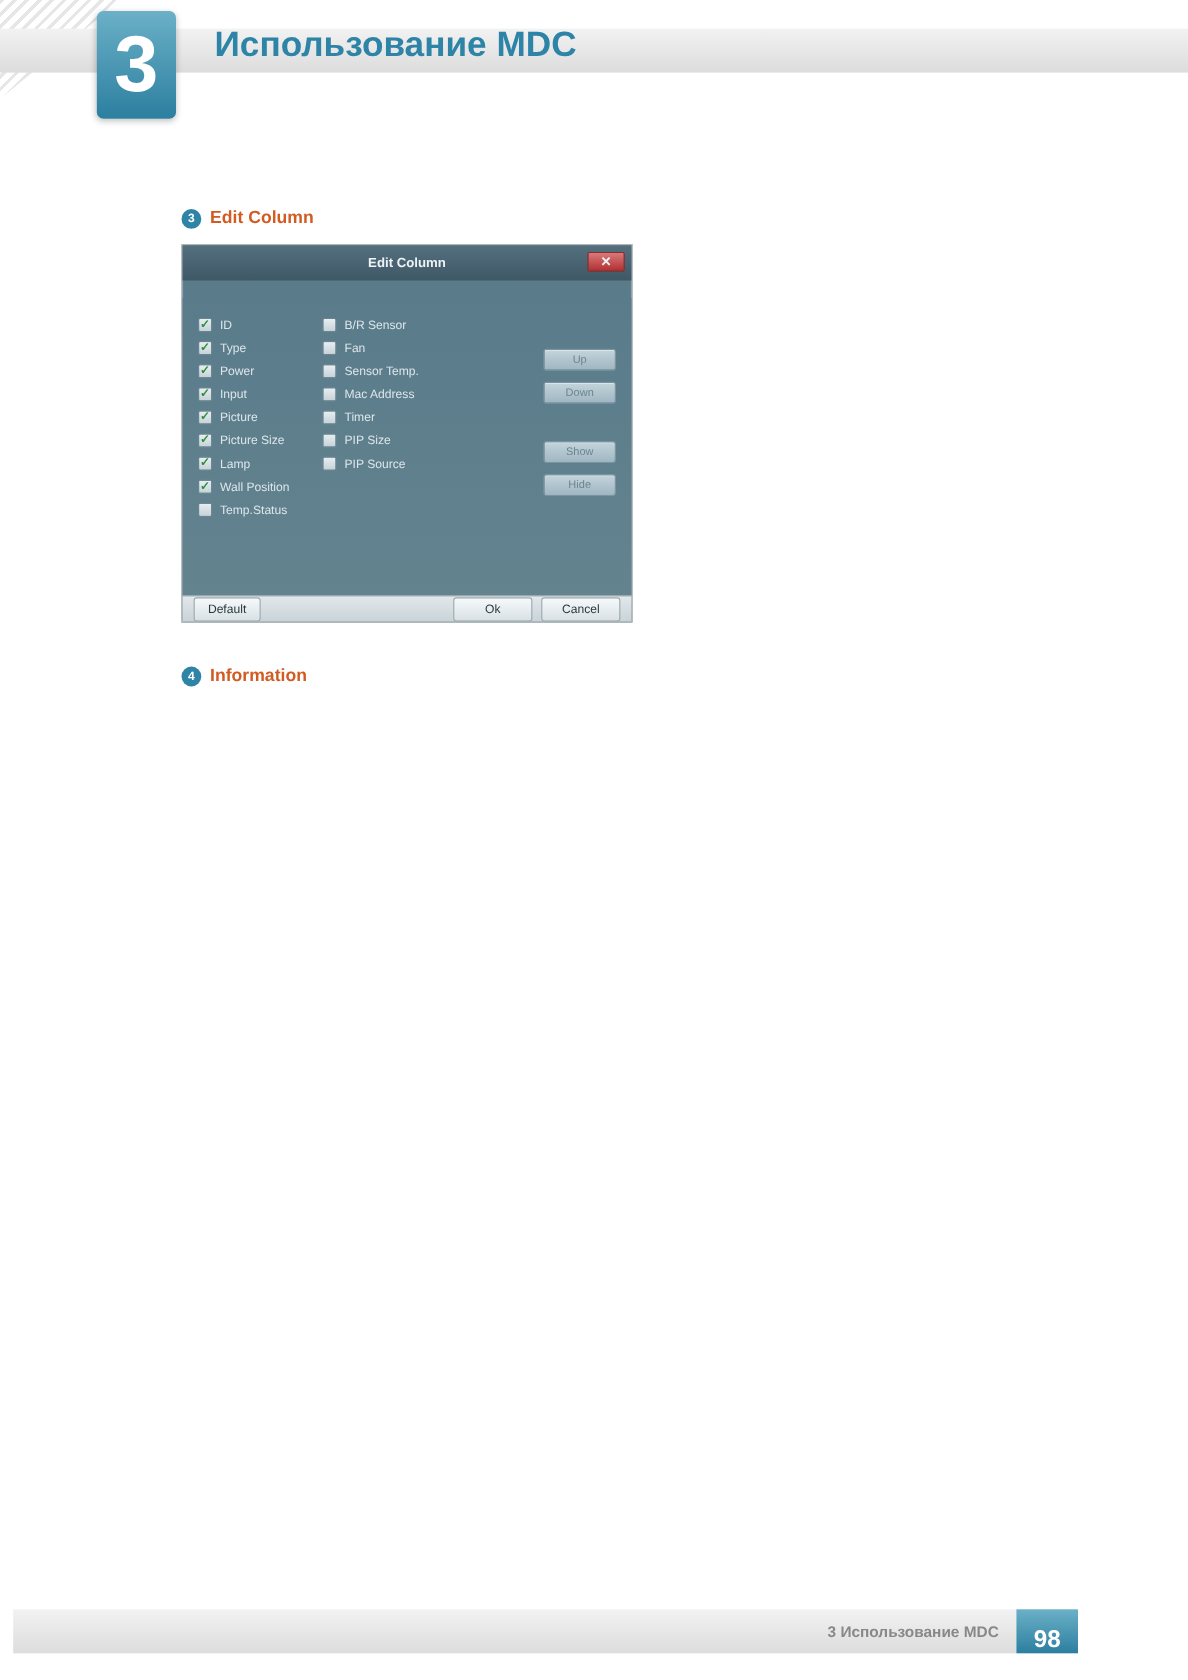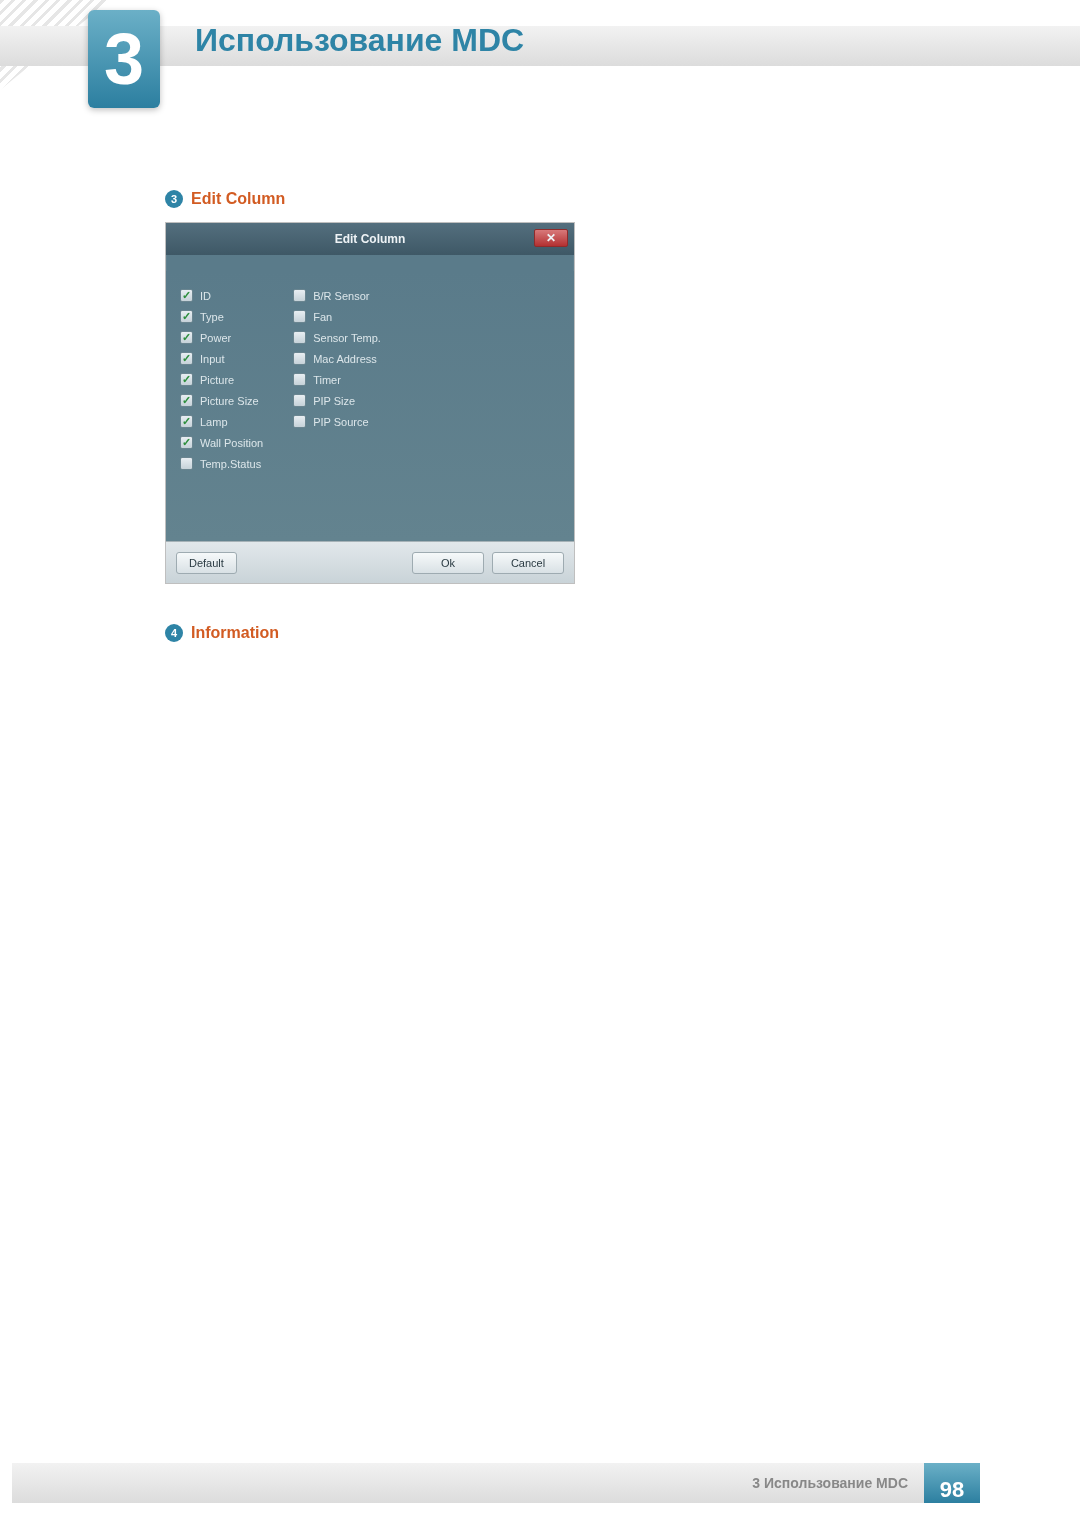--- a/index.html
+++ b/index.html
@@ -145,21 +145,21 @@
     width: 66px; height: 20px;
     background: linear-gradient(#c4d4db, #9fb6c1);
     border: 1px solid #7a95a2;
     border-radius: 3px;
     color: #6a8590;
     font-size: 10px;
     display: flex; align-items: center; justify-content: center;
     box-shadow: inset 0 1px 0 rgba(255,255,255,0.4);
   }
   .dialog-footer {
-    height: 42px;
+    height: 24px;
     background: linear-gradient(#e2e8eb, #c9d3d8);
     border-top: 1px solid #a6b2b7;
     display: flex; align-items: center;
     padding: 0 10px;
     gap: 8px;
   }
   .foot-btn {
     height: 22px;
     background: linear-gradient(#f6f9fa, #d9e1e5);
     border: 1px solid #9eabb1;
@@ -289,20 +289,27 @@
             <div class="chk-row">
               <div class="chk"></div>
               <div class="chk-label">PIP Size</div>
             </div>
             <div class="chk-row">
               <div class="chk"></div>
               <div class="chk-label">PIP Source</div>
             </div>
           </div>
       </div>
+      <div class="side-btns">
+        <div class="pill-btn">Up</div>
+        <div class="pill-btn">Down</div>
+        <div class="gap"></div>
+        <div class="pill-btn">Show</div>
+        <div class="pill-btn">Hide</div>
+      </div>
     </div>
     <div class="dialog-footer">
       <div class="foot-btn">Default</div>
       <div class="foot-spacer"></div>
       <div class="foot-btn" style="width:72px">Ok</div>
       <div class="foot-btn" style="width:72px">Cancel</div>
     </div>
   </div>
 
 

